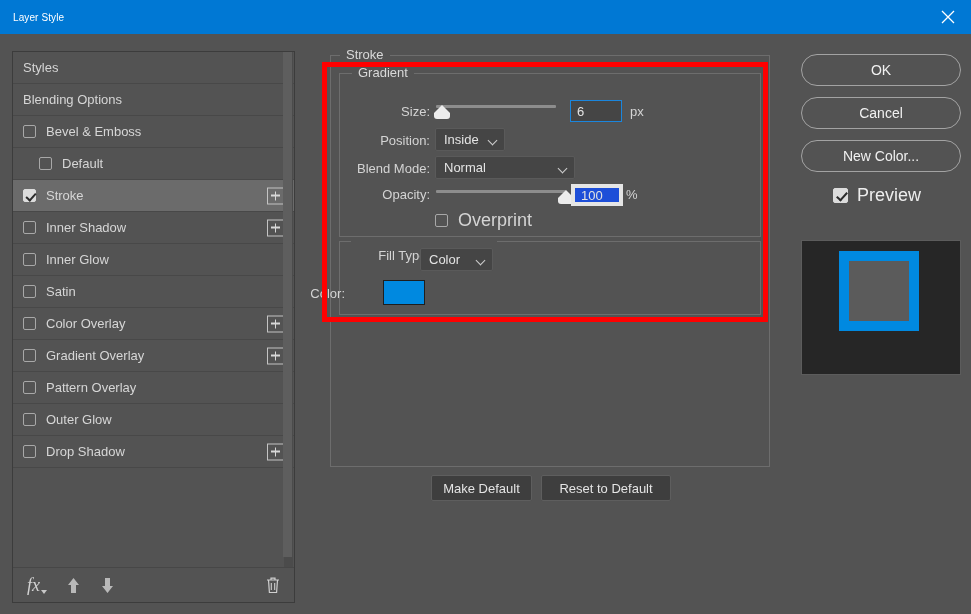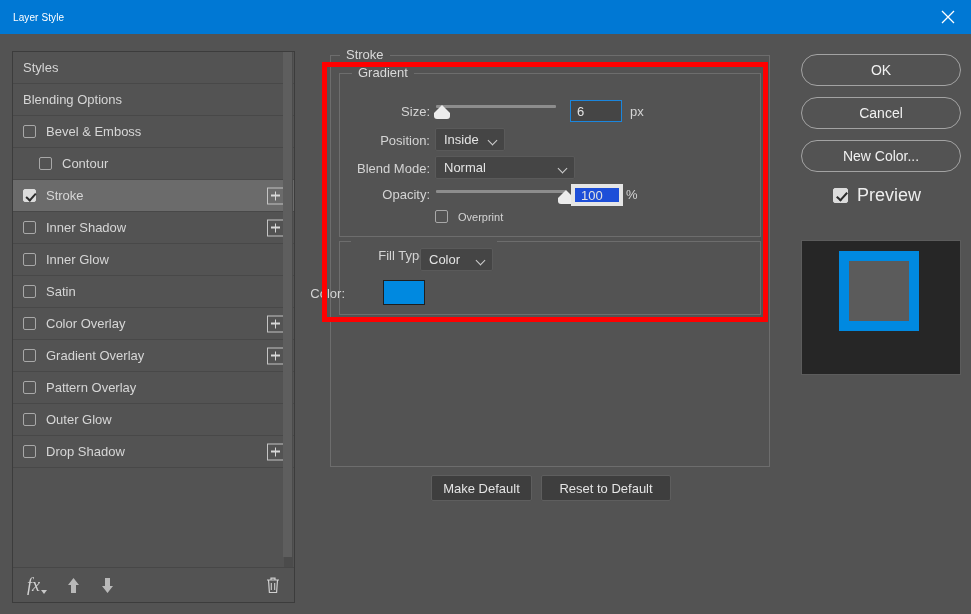--- a/index.html
+++ b/index.html
@@ -261,21 +261,21 @@
     position: absolute;
     width: 42px; height: 25px;
     border: 1px solid #1e1e1e;
     cursor: pointer;
   }
 
   .overprint-row {
     position: absolute;
     display: flex; align-items: center;
     color: #d4d4d4;
-    font-size: 11px;
+    font-size: 18px;
   }
 
   .default-btn {
     position: absolute;
     background: #3e3e3e;
     border: 1px solid #5e5e5e;
     border-radius: 2px;
     color: #e4e4e4;
     font-size: 13px;
     height: 26px;
@@ -361,21 +361,21 @@
         </div>
         <div class="style-row">
           <span class="row-label">Blending Options</span>
         </div>
         <div class="style-row">
           <span class="cb"></span>
           <span class="row-label">Bevel &amp; Emboss</span>
         </div>
         <div class="style-row indent">
           <span class="cb"></span>
-          <span class="row-label">Contour</span>
+          <span class="row-label">Default</span>
         </div>
         <div class="style-row selected">
           <span class="cb checked"></span>
           <span class="row-label">Stroke</span>
           <span class="plus-btn"></span>
         </div>
         <div class="style-row">
           <span class="cb"></span>
           <span class="row-label">Inner Shadow</span>
           <span class="plus-btn"></span>

